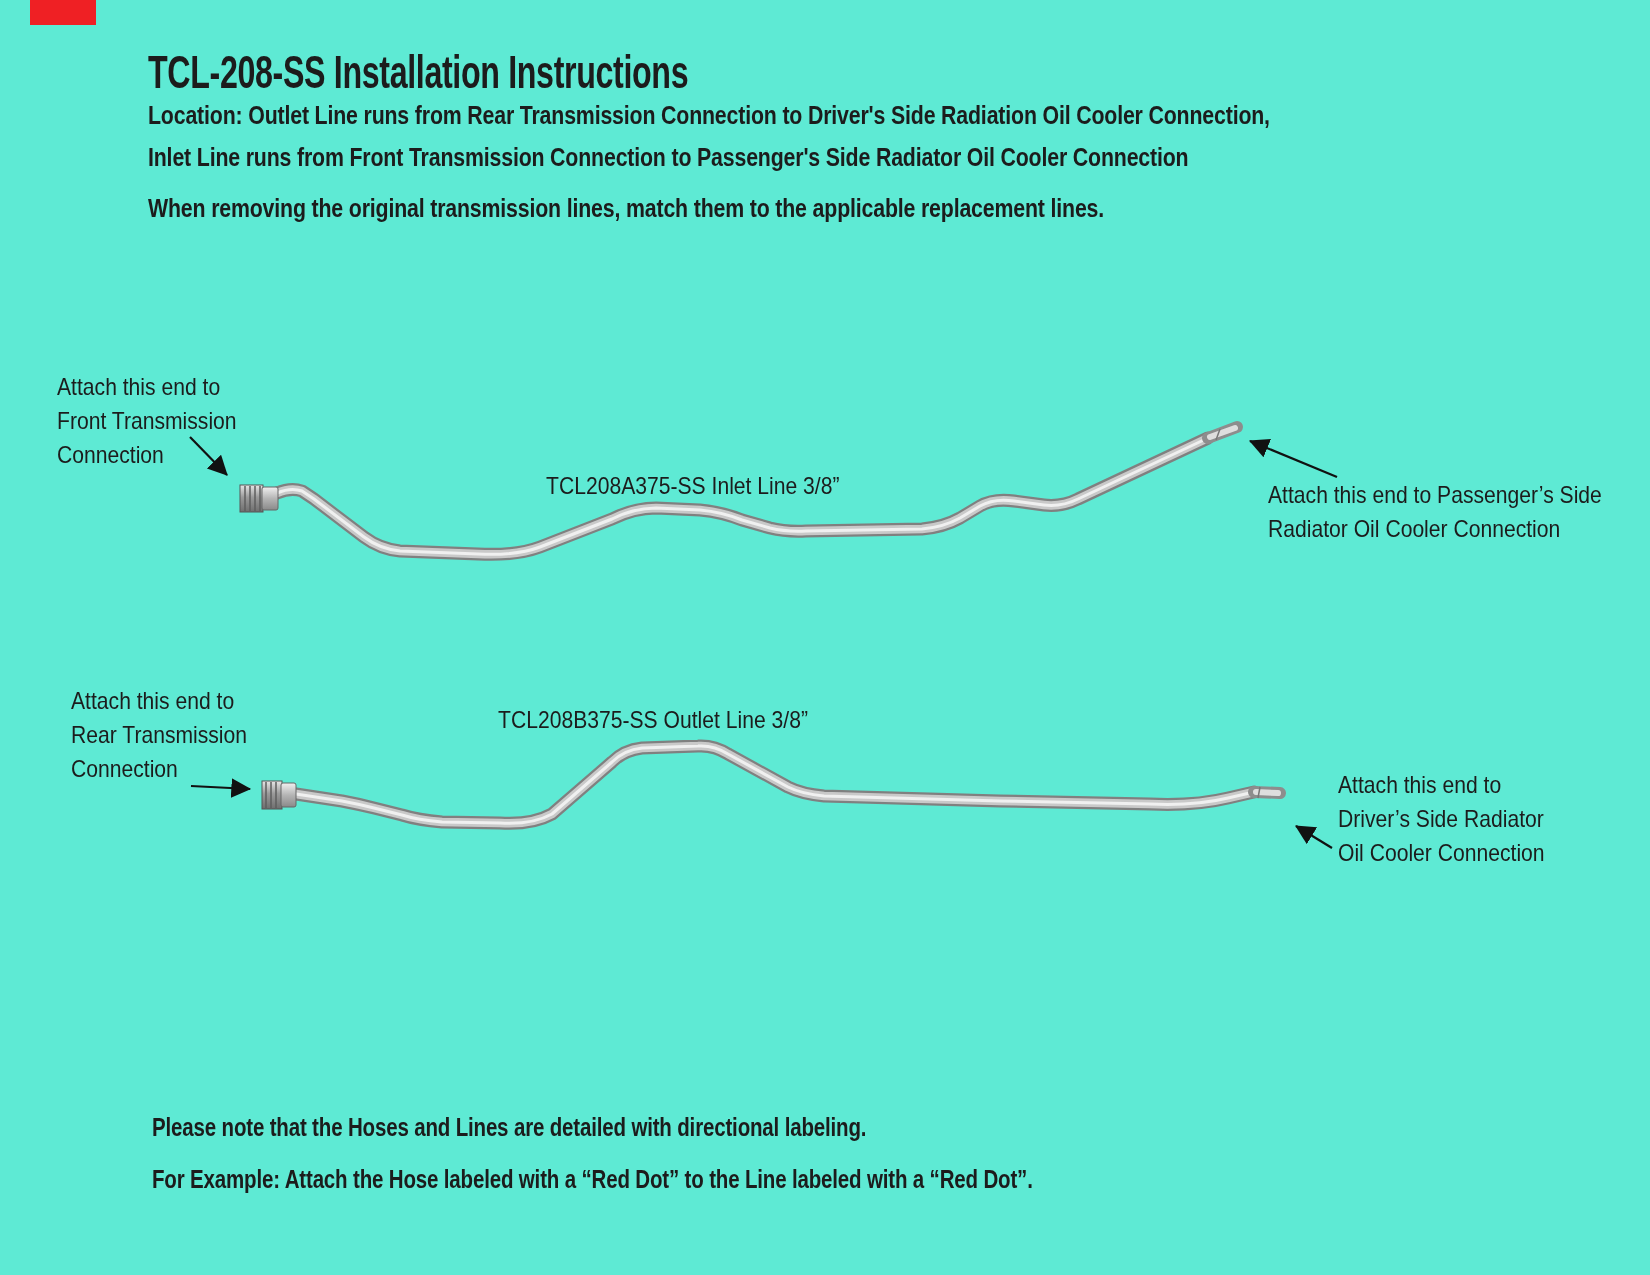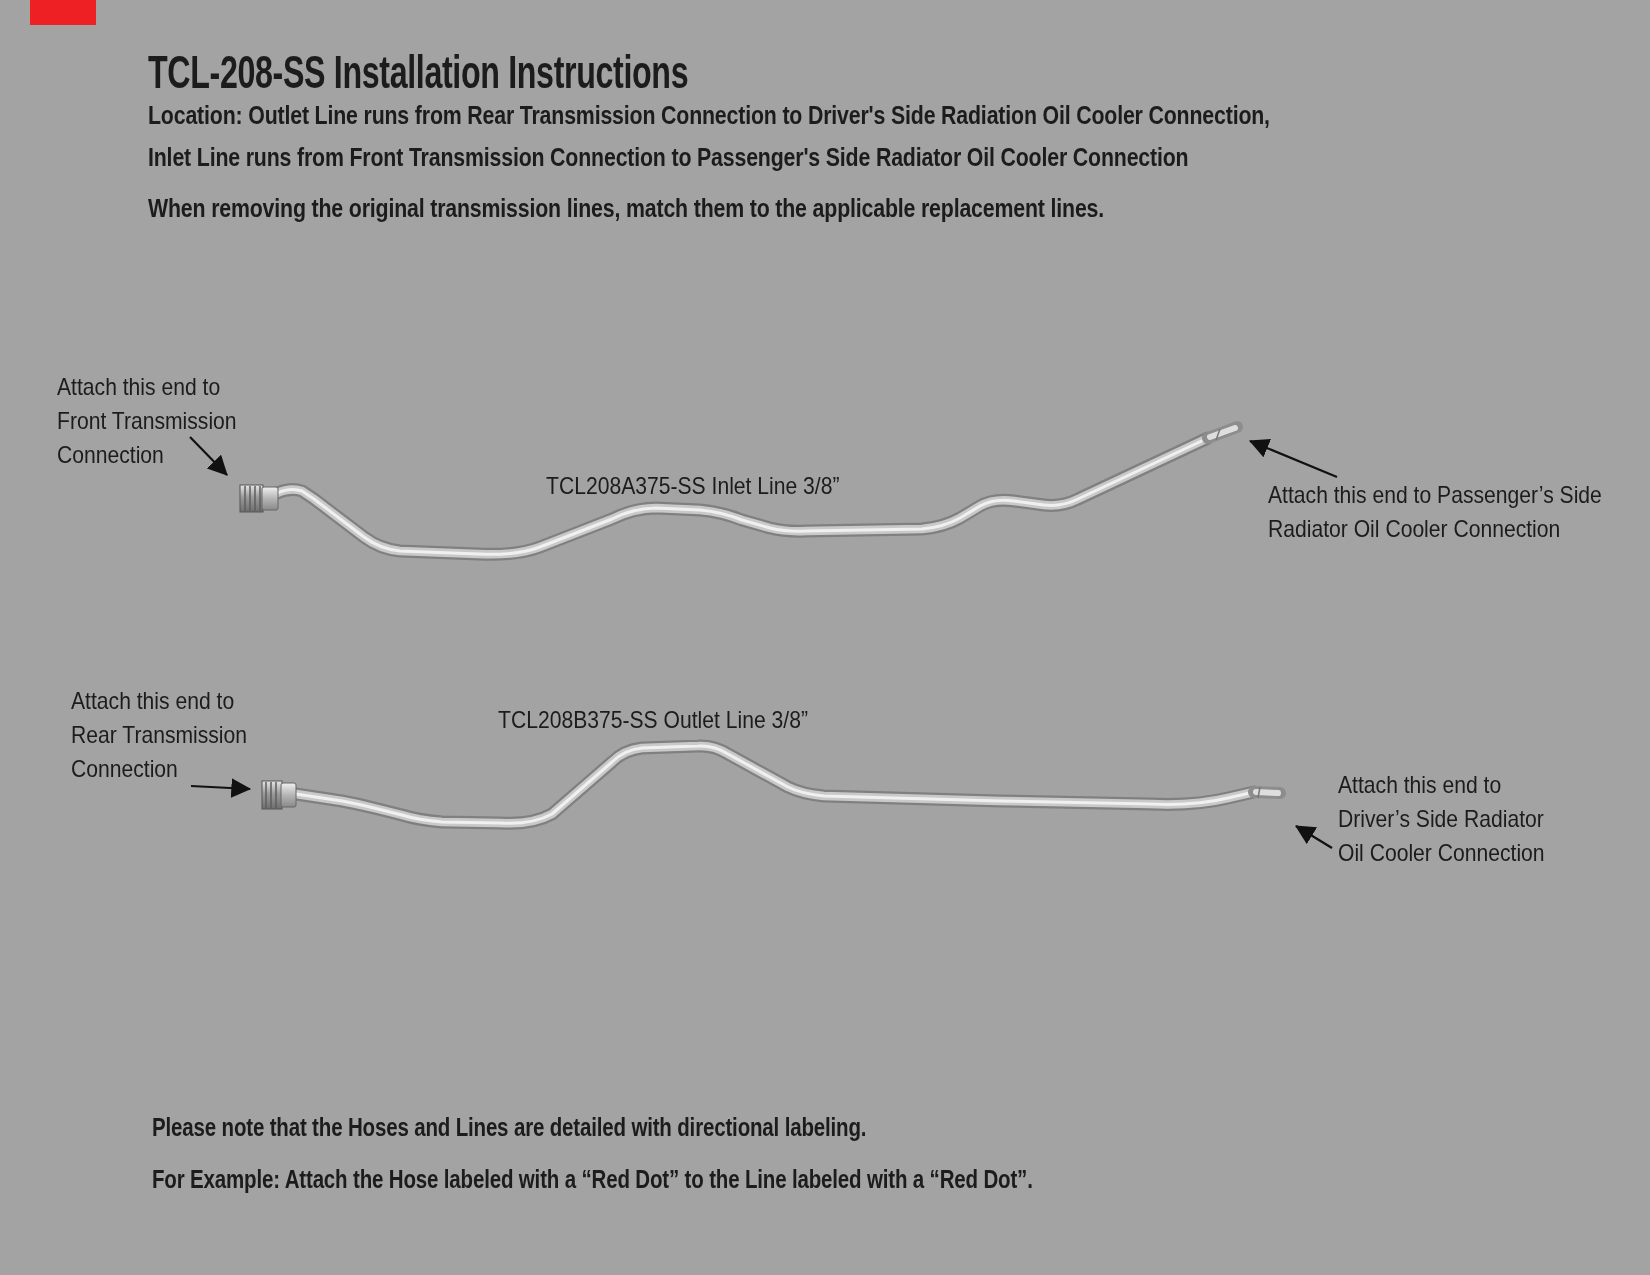--- a/index.html
+++ b/index.html
@@ -1,19 +1,19 @@
 <!DOCTYPE html>
 <html><head>
 <meta charset="utf-8">
 <style>
   html,body{margin:0;padding:0;background:#ffffff;}
   .page{
     position:relative;
     width:1650px;height:1275px;
-    background:#a3a3a3;
+    background:#5eead4;
     font-family:"Liberation Sans", sans-serif;
     color:#1c1c1c;
     overflow:hidden;
   }
   .abs{position:absolute;}
   .red-mark{
     left:30px;top:0;width:66px;height:25px;
   }
   .title{
     left:148px;top:48px;

